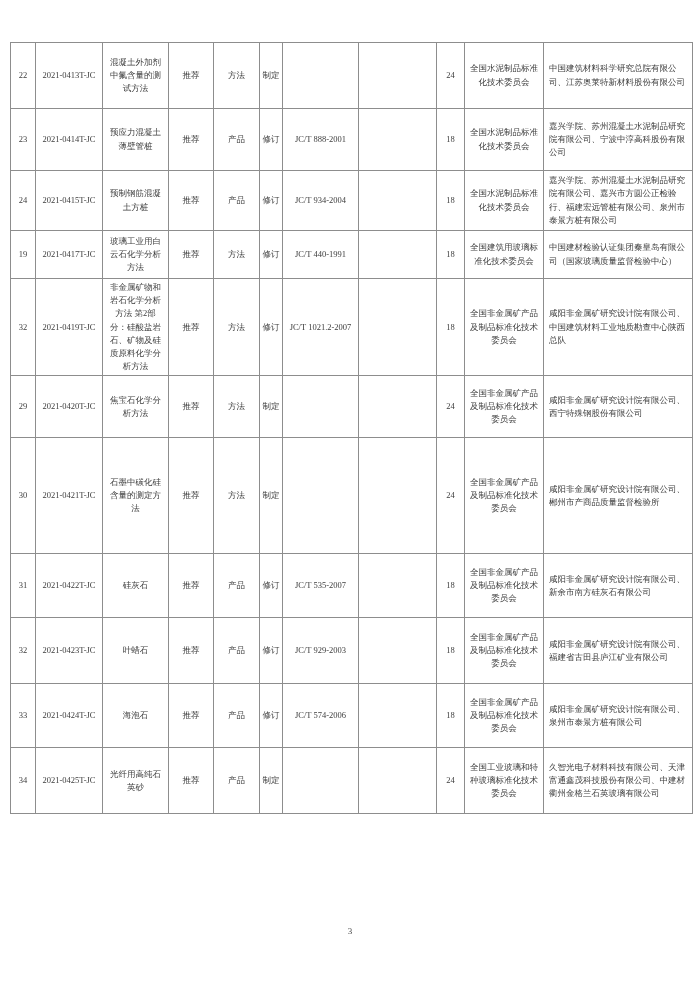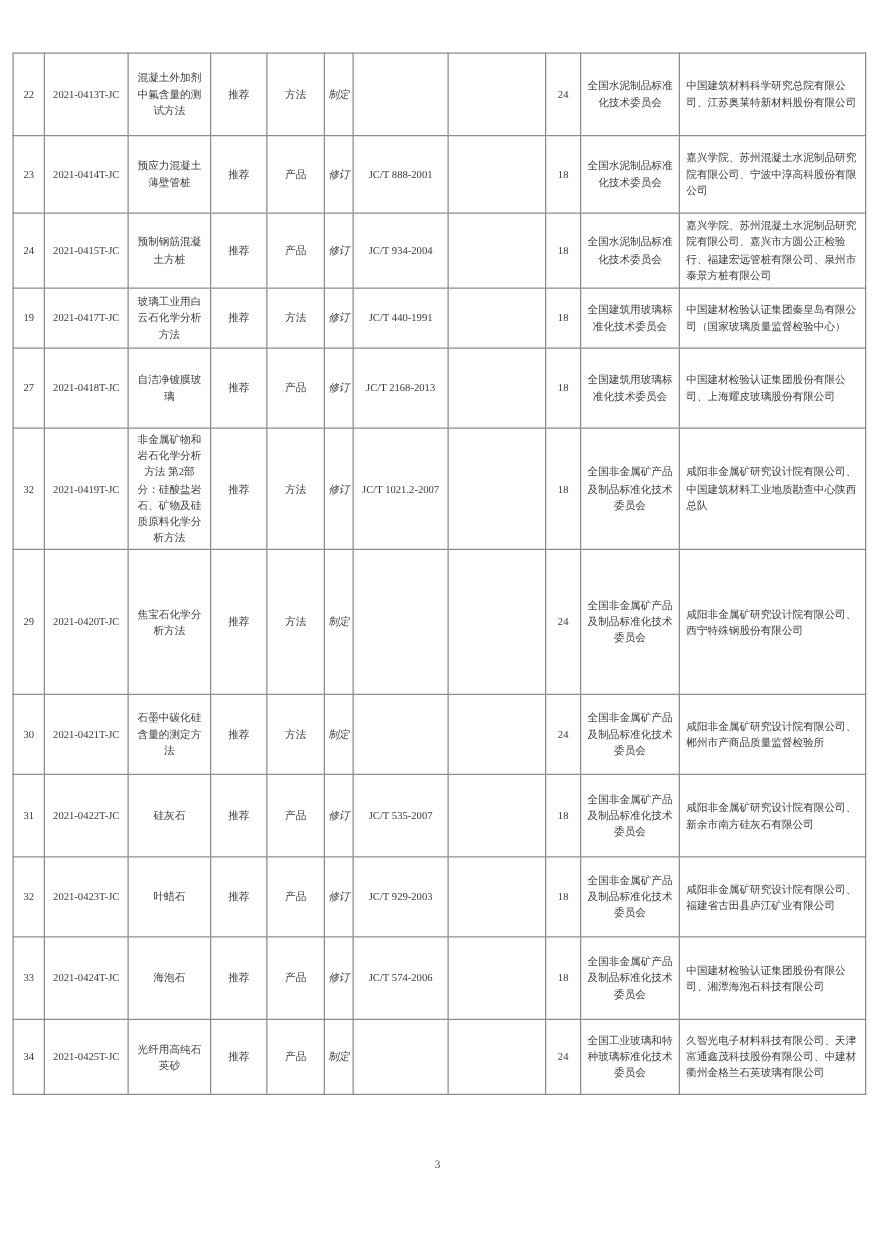--- a/index.html
+++ b/index.html
@@ -24,21 +24,21 @@
     line-height:1.55;
     text-align:center;
     vertical-align:middle;
     padding:2px 4px;
     word-break:break-all;
     color:#3c3c3c;
   }
   .std-table td.c-name { padding:2px 6px; }
   .std-table td.c-draft { text-align:left; padding:2px 5px; }
   .std-table td.c-std { padding:6px 2px; }
-  .std-table td.c-action { padding:4px 1px;font-style:italic; }
+  .std-table td.c-action { padding:4px 1px; }
 
   
   tbody tr:nth-child(1)  { height:66px; }
   tbody tr:nth-child(2)  { height:62px; }
   tbody tr:nth-child(3)  { height:60px; }
   tbody tr:nth-child(4)  { height:48px; }
   tbody tr:nth-child(5)  { height:64px; }
   tbody tr:nth-child(6)  { height:62px; }
   tbody tr:nth-child(7)  { height:116px; }
   tbody tr:nth-child(8)  { height:64px; }
@@ -125,33 +125,20 @@
     <td class="c-nature">推荐</td>
     <td class="c-cat">方法</td>
     <td class="c-action">修订</td>
     <td class="c-std">JC/T 440-1991</td>
     <td class="c-blank"></td>
     <td class="c-cycle">18</td>
     <td class="c-comm">全国建筑用玻璃标准化技术委员会</td>
     <td class="c-draft">中国建材检验认证集团秦皇岛有限公司（国家玻璃质量监督检验中心）</td>
   </tr>
 
-  <tr>
-    <td class="c-seq">27</td>
-    <td class="c-plan">2021-0418T-JC</td>
-    <td class="c-name">自洁净镀膜玻璃</td>
-    <td class="c-nature">推荐</td>
-    <td class="c-cat">产品</td>
-    <td class="c-action">修订</td>
-    <td class="c-std">JC/T 2168-2013</td>
-    <td class="c-blank"></td>
-    <td class="c-cycle">18</td>
-    <td class="c-comm">全国建筑用玻璃标准化技术委员会</td>
-    <td class="c-draft">中国建材检验认证集团股份有限公司、上海耀皮玻璃股份有限公司</td>
-  </tr>
 
   <tr>
     <td class="c-seq">32</td>
     <td class="c-plan">2021-0419T-JC</td>
     <td class="c-name">非金属矿物和岩石化学分析方法 第2部分：硅酸盐岩石、矿物及硅质原料化学分析方法</td>
     <td class="c-nature">推荐</td>
     <td class="c-cat">方法</td>
     <td class="c-action">修订</td>
     <td class="c-std">JC/T 1021.2-2007</td>
     <td class="c-blank"></td>
@@ -220,21 +207,21 @@
     <td class="c-seq">33</td>
     <td class="c-plan">2021-0424T-JC</td>
     <td class="c-name">海泡石</td>
     <td class="c-nature">推荐</td>
     <td class="c-cat">产品</td>
     <td class="c-action">修订</td>
     <td class="c-std">JC/T 574-2006</td>
     <td class="c-blank"></td>
     <td class="c-cycle">18</td>
     <td class="c-comm">全国非金属矿产品及制品标准化技术委员会</td>
-    <td class="c-draft">中国建材检验认证集团股份有限公司、湘潭海泡石科技有限公司</td>
+    <td class="c-draft">咸阳非金属矿研究设计院有限公司、泉州市泰景方桩有限公司</td>
   </tr>
 
   <tr>
     <td class="c-seq">34</td>
     <td class="c-plan">2021-0425T-JC</td>
     <td class="c-name">光纤用高纯石英砂</td>
     <td class="c-nature">推荐</td>
     <td class="c-cat">产品</td>
     <td class="c-action">制定</td>
     <td class="c-std"></td>

